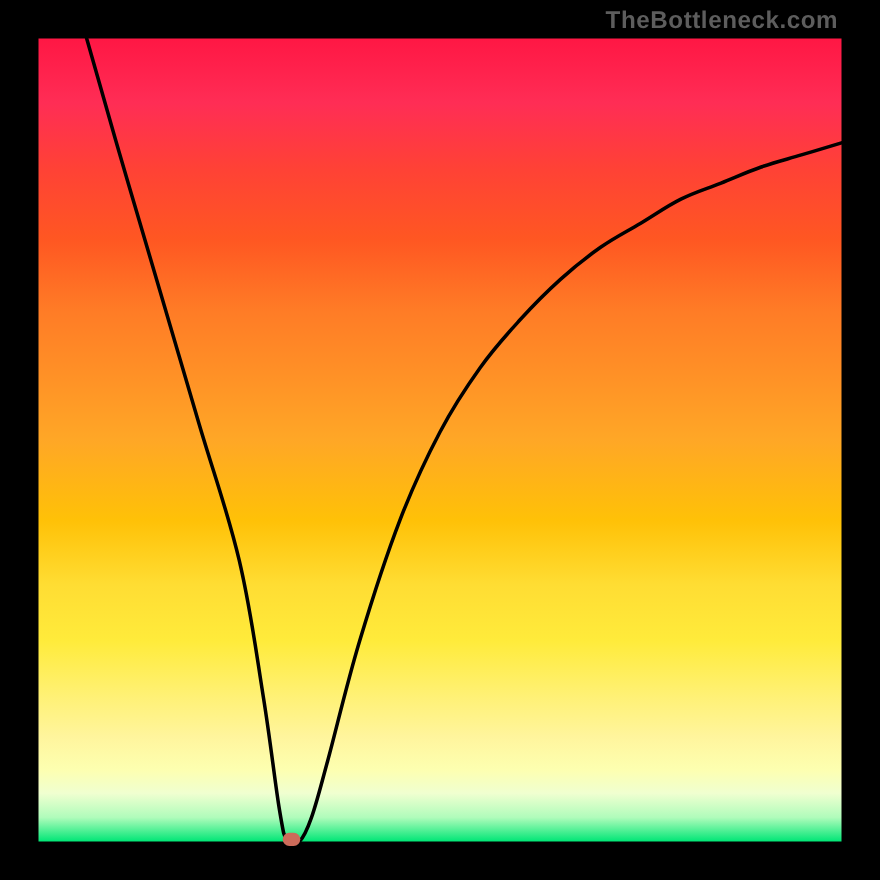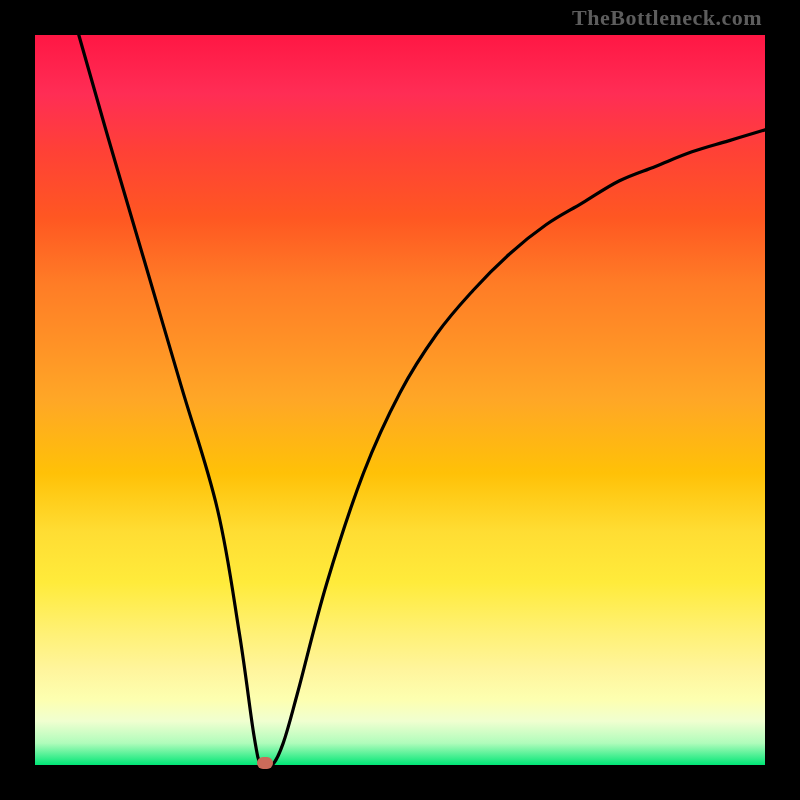--- a/index.html
+++ b/index.html
@@ -40,21 +40,21 @@
       #fdffb0 91%,
       #f0ffd0 94%,
       #b0fcbb 97%,
       #00e676 100%
     );
   }
   .watermark {
     position: absolute;
     top: 5px;
     right: 38px;
-    font-family: Liberation Serif, serif;
+    font-family: Liberation Sans, sans-serif;
     font-size: 22px;
     font-weight: 600;
     color: #5d5d5d;
     letter-spacing: 0.5px;
   }
   svg.curve {
     position: absolute;
     left: 35px;
     top: 35px;
     width: 730px;

